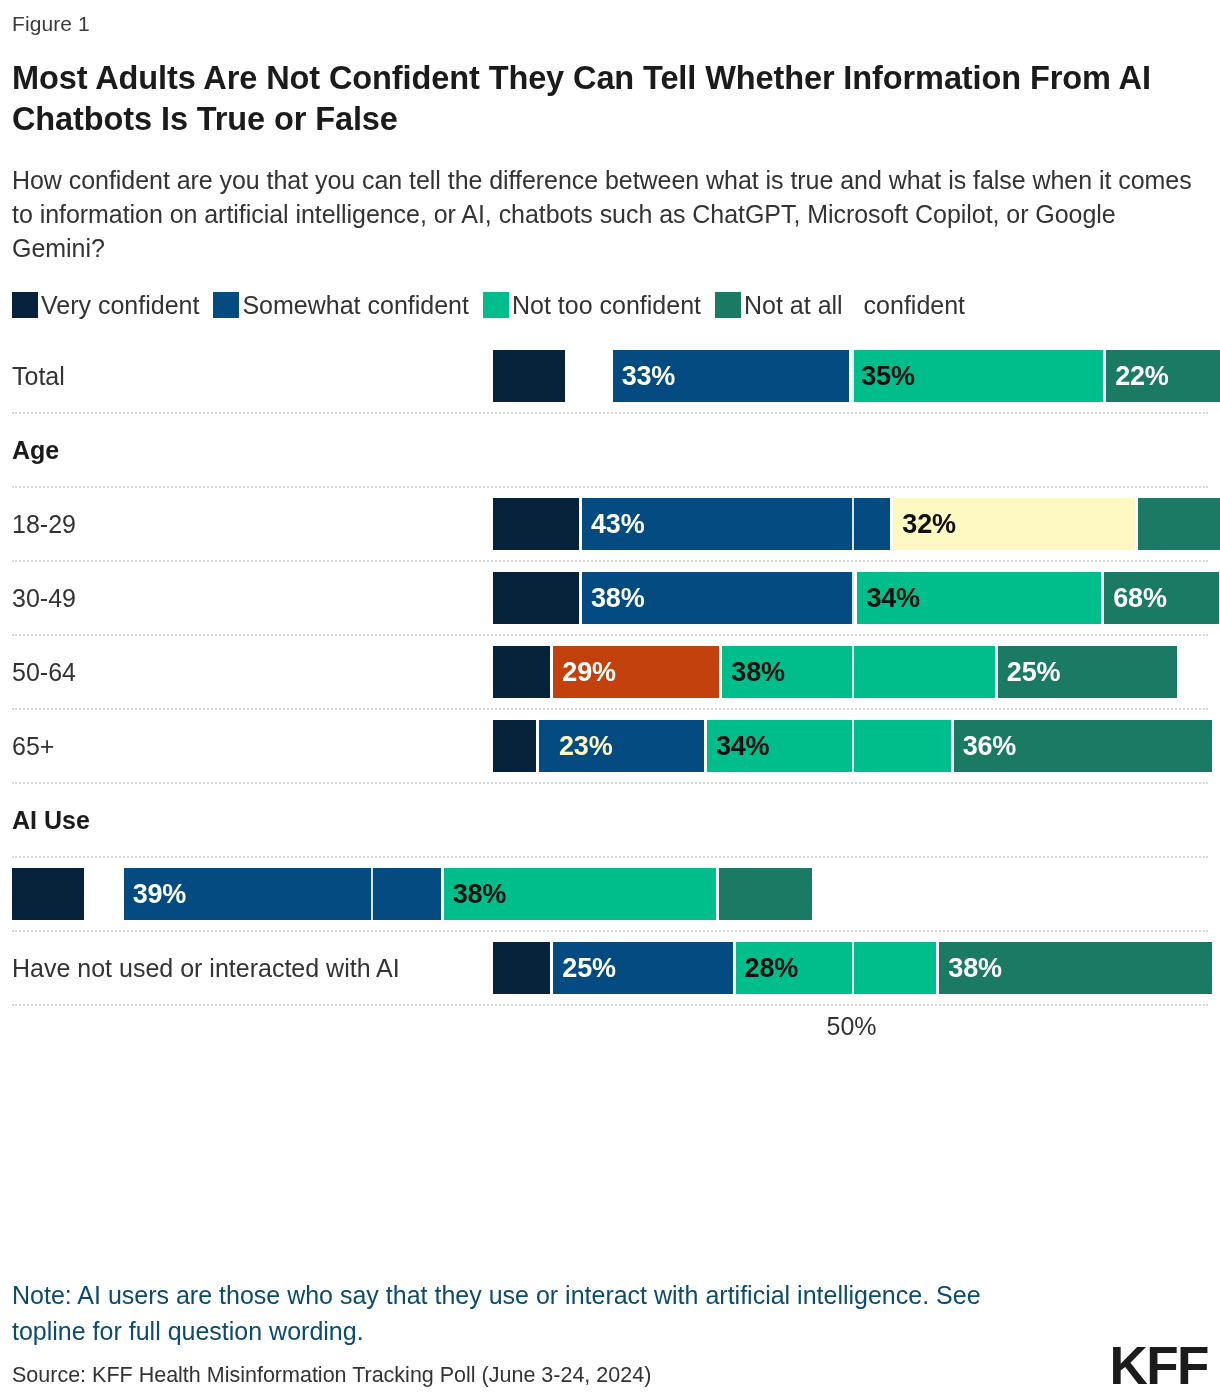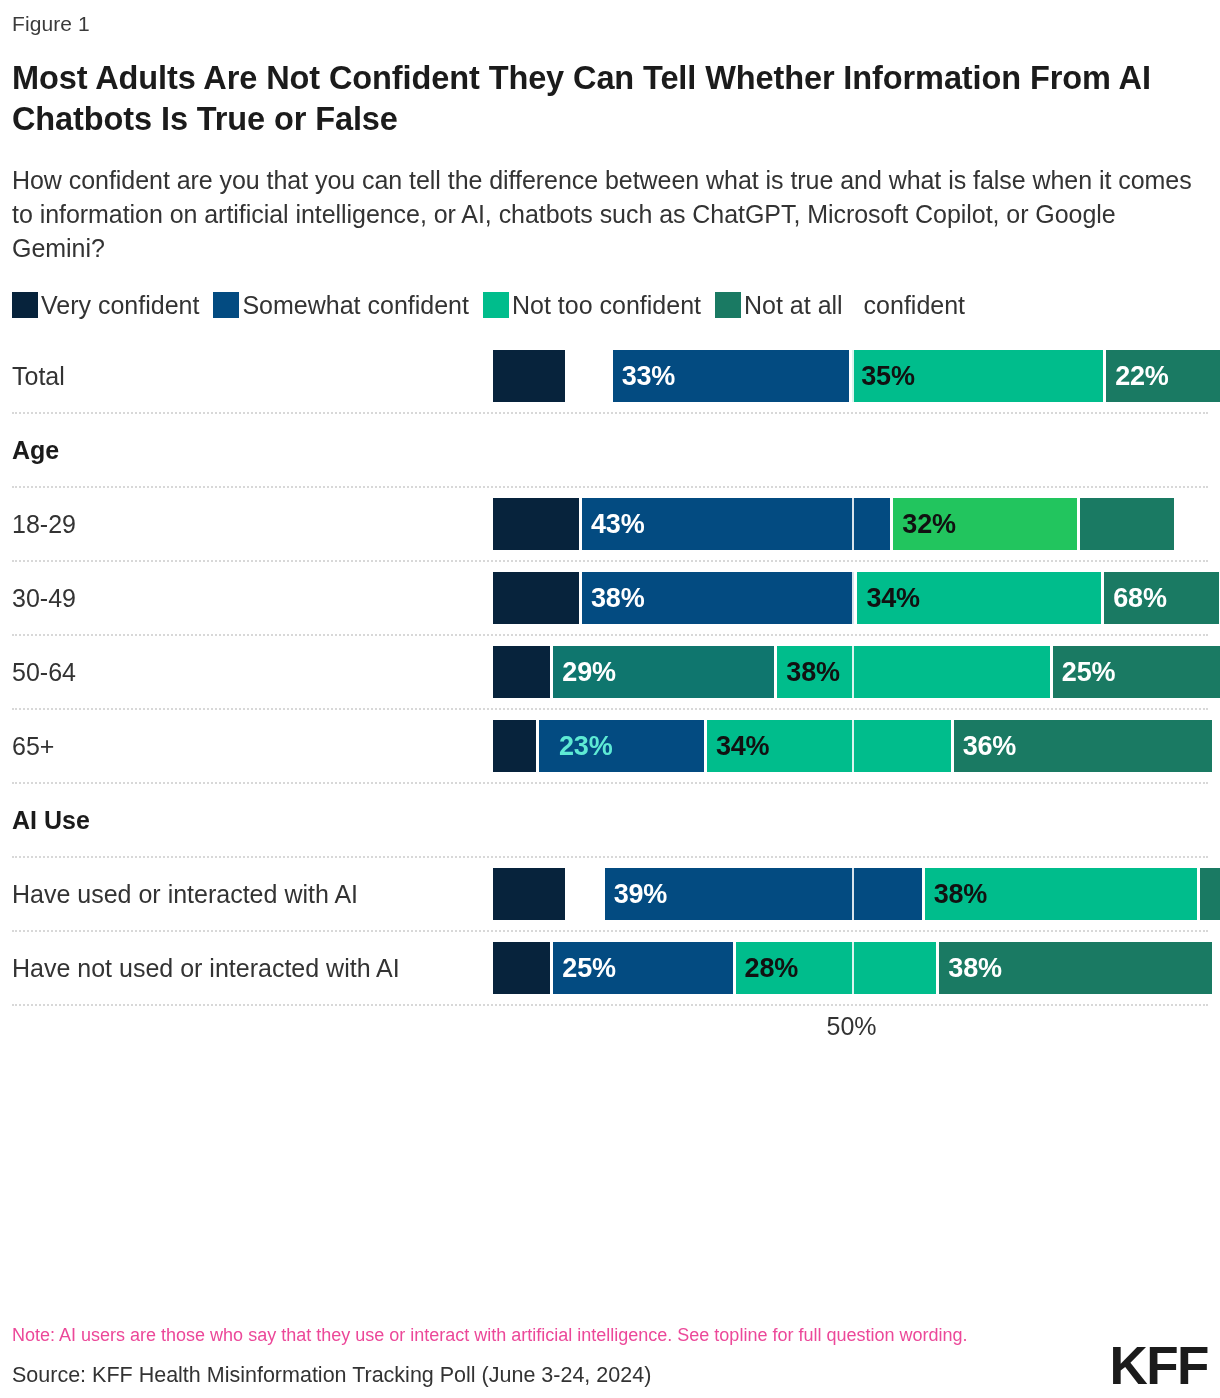--- a/index.html
+++ b/index.html
@@ -148,22 +148,22 @@
   }
 
   
   .footer {
     position: absolute;
     left: 12px;
     right: 12px;
     bottom: 10px;
   }
   .footer-note {
-    font-size: 18px;
-    color: #ec4899;
+    font-size: 25px;
+    color: #0c4a6e;
     line-height: 1.42;
     max-width: 1030px;
   }
   .footer-source {
     font-size: 21.5px;
     color: #333333;
     margin-top: 14px;
   }
   .kff-logo {
     position: absolute;
@@ -214,21 +214,21 @@
         <div class="bar-area"></div>
       </div>
       <div class="row">
         <div class="row-label">18-29</div>
         <div class="bar-area">
           <div class="bar">
             <div class="seg" title="Very confident: 12%" style="width: 86.04px; background: rgb(7, 35, 60);"></div>
             <div class="seg" title="Somewhat confident: 43%" style="width: 308.31px; background: rgb(3, 75, 129);">
               <span class="seg-value" style="color: rgb(255, 255, 255);">43%</span>
             </div>
-            <div class="seg" title="Not too confident: 32%" style="width: 184px; background: #22c55e; align-items: center;">
+            <div class="seg" title="Not too confident: 32%" style="width: 242px; background: #fef9c3; align-items: center;">
               <span class="seg-value" style="color: rgb(17, 17, 17);">32%</span>
             </div>
             <div class="seg" title="Not at all confident: 13%" style="width: 93.21px; background: rgb(26, 122, 99);"></div>
           </div>
           <div class="gridline" style="left: 358.5px;"></div>
         </div>
       </div>
       <div class="row">
         <div class="row-label">30-49</div>
         <div class="bar-area">
@@ -245,57 +245,56 @@
             </div>
           </div>
           <div class="gridline" style="left: 358.5px;"></div>
         </div>
       </div>
       <div class="row">
         <div class="row-label">50-64</div>
         <div class="bar-area">
           <div class="bar">
             <div class="seg" title="Very confident: 8%" style="width: 57.36px; background: rgb(7, 35, 60);"></div>
-            <div class="seg" title="Somewhat confident: 29%" style="width: 221px; background: #0f766e;">
+            <div class="seg" title="Somewhat confident: 29%" style="width: 166px; background: #c2410c;">
               <span class="seg-value" style="color: rgb(255, 255, 255);">29%</span>
             </div>
             <div class="seg" title="Not too confident: 38%" style="width: 272.46px; background: rgb(0, 189, 140);">
               <span class="seg-value" style="color: rgb(17, 17, 17);">38%</span>
             </div>
             <div class="seg" title="Not at all confident: 25%" style="width: 179.25px; background: rgb(26, 122, 99);">
               <span class="seg-value" style="color: rgb(255, 255, 255);">25%</span>
             </div>
           </div>
           <div class="gridline" style="left: 358.5px;"></div>
         </div>
       </div>
       <div class="row">
         <div class="row-label">65+</div>
         <div class="bar-area">
           <div class="bar">
             <div class="seg" title="Very confident: 6%" style="width: 43.02px; background: rgb(7, 35, 60);"></div>
             <div class="seg" title="Somewhat confident: 23%" style="width: 164.91px; background: rgb(3, 75, 129);">
-              <span class="seg-value" style="color: #5eead4; padding-left: 20px;">23%</span>
+              <span class="seg-value" style="color: #fef9c3; padding-left: 20px;">23%</span>
             </div>
             <div class="seg" title="Not too confident: 34%" style="width: 243.78px; background: rgb(0, 189, 140);">
               <span class="seg-value" style="color: rgb(17, 17, 17);">34%</span>
             </div>
             <div class="seg" title="Not at all confident: 36%" style="width: 258.12px; background: rgb(26, 122, 99);">
               <span class="seg-value" style="color: rgb(255, 255, 255);">36%</span>
             </div>
           </div>
           <div class="gridline" style="left: 358.5px;"></div>
         </div>
       </div>
       <div class="row group" style="min-height: 62px;">
         <div class="row-label">AI Use</div>
         <div class="bar-area"></div>
       </div>
       <div class="row">
-        <div class="row-label">Have used or interacted with AI</div>
         <div class="bar-area">
           <div class="bar">
             <div class="seg" title="Very confident: 10%" style="width: 71.7px; background: rgb(7, 35, 60);"></div>
             <div class="seg" title="Somewhat confident: 39%" style="width: 317px; background: rgb(3, 75, 129); margin-left: 40px;">
               <span class="seg-value" style="color: rgb(255, 255, 255);">39%</span>
             </div>
             <div class="seg" title="Not too confident: 38%" style="width: 272.46px; background: rgb(0, 189, 140);">
               <span class="seg-value" style="color: rgb(17, 17, 17);">38%</span>
             </div>
             <div class="seg" title="Not at all confident: 13%" style="width: 93.21px; background: rgb(26, 122, 99);"></div>

